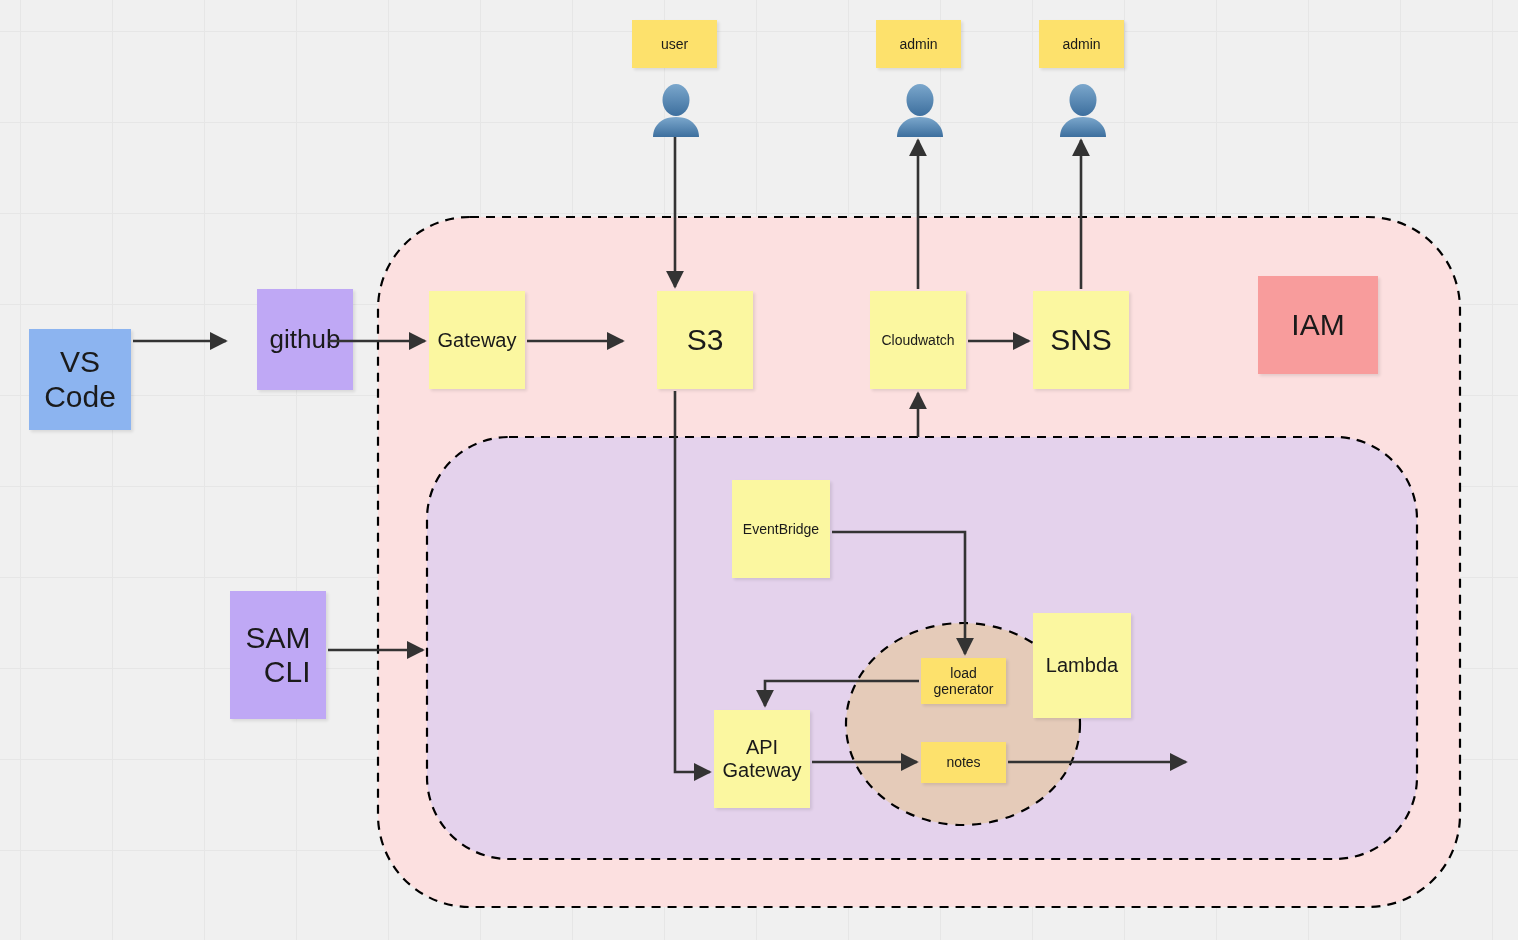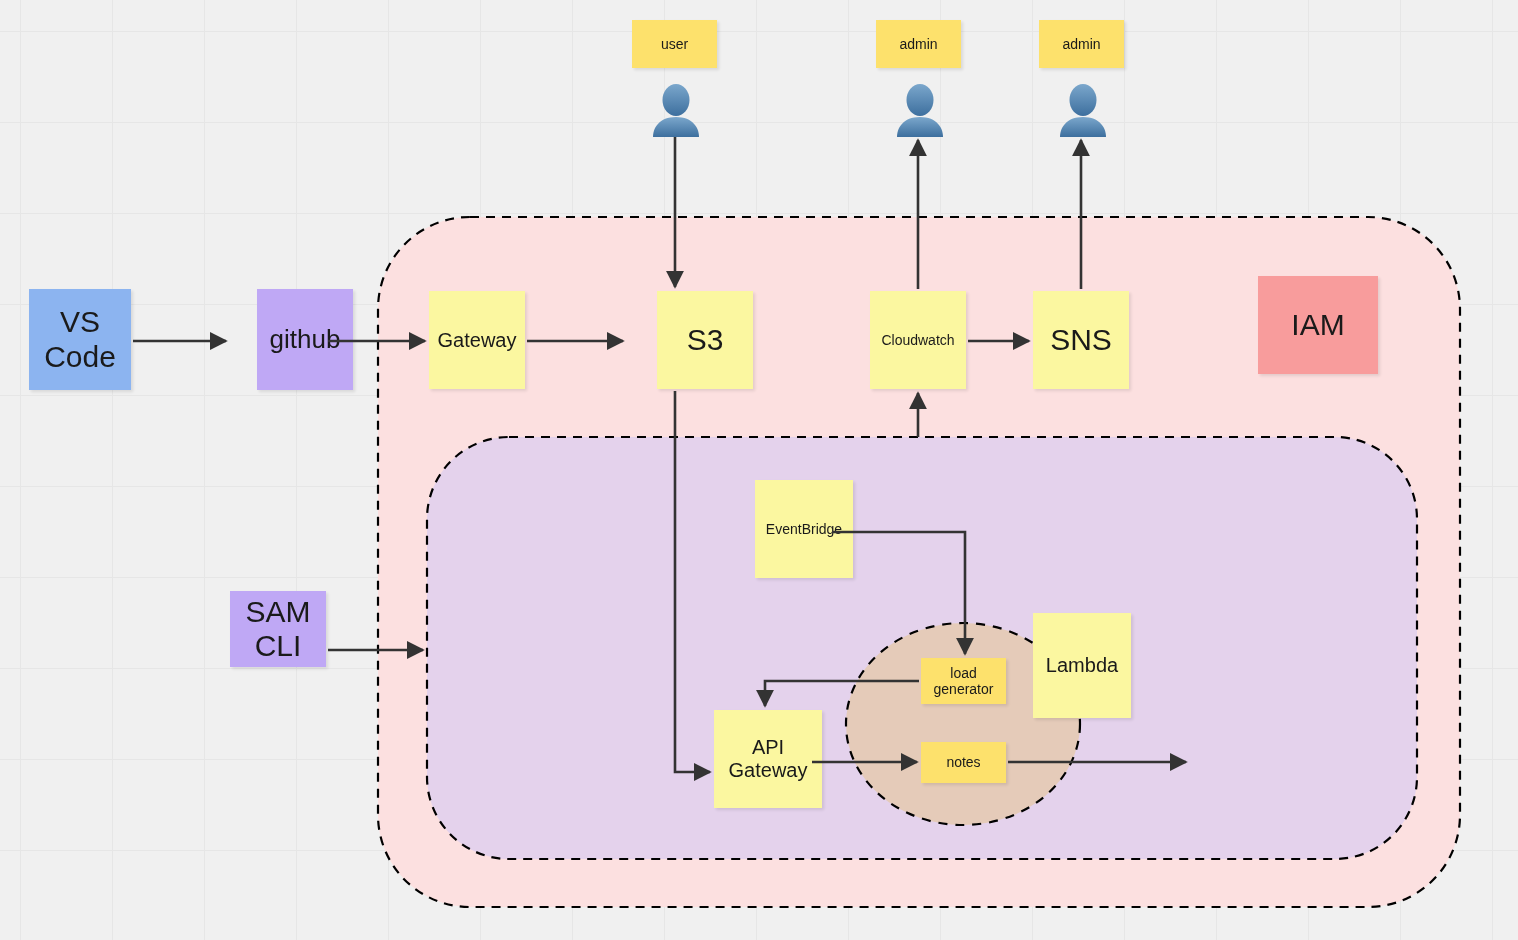--- a/index.html
+++ b/index.html
@@ -37,21 +37,21 @@
     display: flex;
     align-items: center;
     justify-content: center;
     text-align: center;
     color: #1a1a1a;
     line-height: 1.15;
     box-shadow: 2px 2px 3px rgba(0,0,0,0.10);
     padding: 2px 16px;
     white-space: pre-line;
   }
-  .n-blue   { background: #8cb4f0; }
+  .n-blue   { background: #8cb4f0; margin-top: 40px; }
   .n-purple { background: #bfa8f5; }
   .n-yellow { background: #fbf7a0; }
   .n-yellow-strong { background: #fde16c; }
   .n-red    { background: #f89c9c; }
 
   .fs-sm  { font-size: 14px; }
   .fs-md  { font-size: 20px; }
   .fs-lg  { font-size: 26px; }
   .fs-xl  { font-size: 30px; }
 
@@ -99,30 +99,30 @@
       <path d="M 832 532 L 965 532 L 965 654"></path>
       <path d="M 919 681 L 765 681 L 765 706"></path>
       <path d="M 812 762 L 917 762"></path>
       <path d="M 1008 762 L 1186 762"></path>
     </g>
   </svg>
 
   <div class="node n-blue fs-xl" style="left:29px;  top:289px; width:102px; height:101px;">VS
 Code</div>
   <div class="node n-purple fs-lg" style="left:230px; top:289px; width:96px;  height:101px;margin-left:27px;">github</div>
-  <div class="node n-purple fs-xl" style="left:230px; top:591px; width:96px;  height:76px;">SAM
+  <div class="node n-purple fs-xl" style="left:230px; top:591px; width:96px;  height:128px;text-align:right;">SAM
 CLI</div>
   <div class="node n-yellow fs-md" style="left:429px; top:291px; width:96px;  height:98px;">Gateway</div>
   <div class="node n-yellow fs-xl" style="left:657px; top:291px; width:96px;  height:98px;">S3</div>
   <div class="node n-yellow fs-sm" style="left:870px; top:291px; width:96px;  height:98px;">Cloudwatch</div>
   <div class="node n-yellow fs-xl" style="left:1033px;top:291px; width:96px;  height:98px;">SNS</div>
   <div class="node n-red fs-xl" style="left:1258px;top:276px; width:120px;  height:98px;text-align:right;">IAM</div>
-  <div class="node n-yellow fs-sm" style="left:732px; top:480px; width:98px;  height:98px;margin-left:23px;">EventBridge</div>
+  <div class="node n-yellow fs-sm" style="left:732px; top:480px; width:98px;  height:98px;">EventBridge</div>
   <div class="node n-yellow fs-md" style="left:1033px;top:613px; width:98px;  height:105px;">Lambda</div>
-  <div class="node n-yellow fs-md" style="left:714px; top:710px; width:108px;  height:98px;">API
+  <div class="node n-yellow fs-md" style="left:714px; top:710px; width:96px;  height:98px;">API
 Gateway</div>
   <div class="node n-yellow-strong fs-sm" style="left:921px; top:658px; width:85px; height:46px;">load
 generator</div>
   <div class="node n-yellow-strong fs-sm" style="left:921px; top:742px; width:85px; height:41px;">notes</div>
 
   <div class="node n-yellow-strong fs-sm" style="left:632px;  top:20px; width:85px; height:48px;">user</div>
   <div class="node n-yellow-strong fs-sm" style="left:876px;  top:20px; width:85px; height:48px;">admin</div>
   <div class="node n-yellow-strong fs-sm" style="left:1039px; top:20px; width:85px; height:48px;">admin</div>
 
   <div class="actor" style="left:651px; top:83px;">

